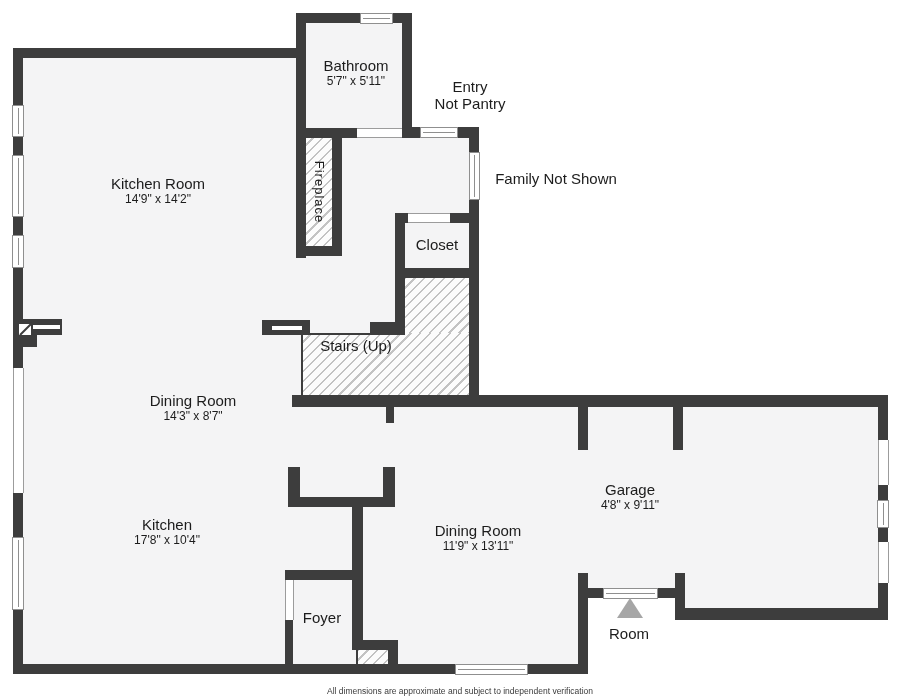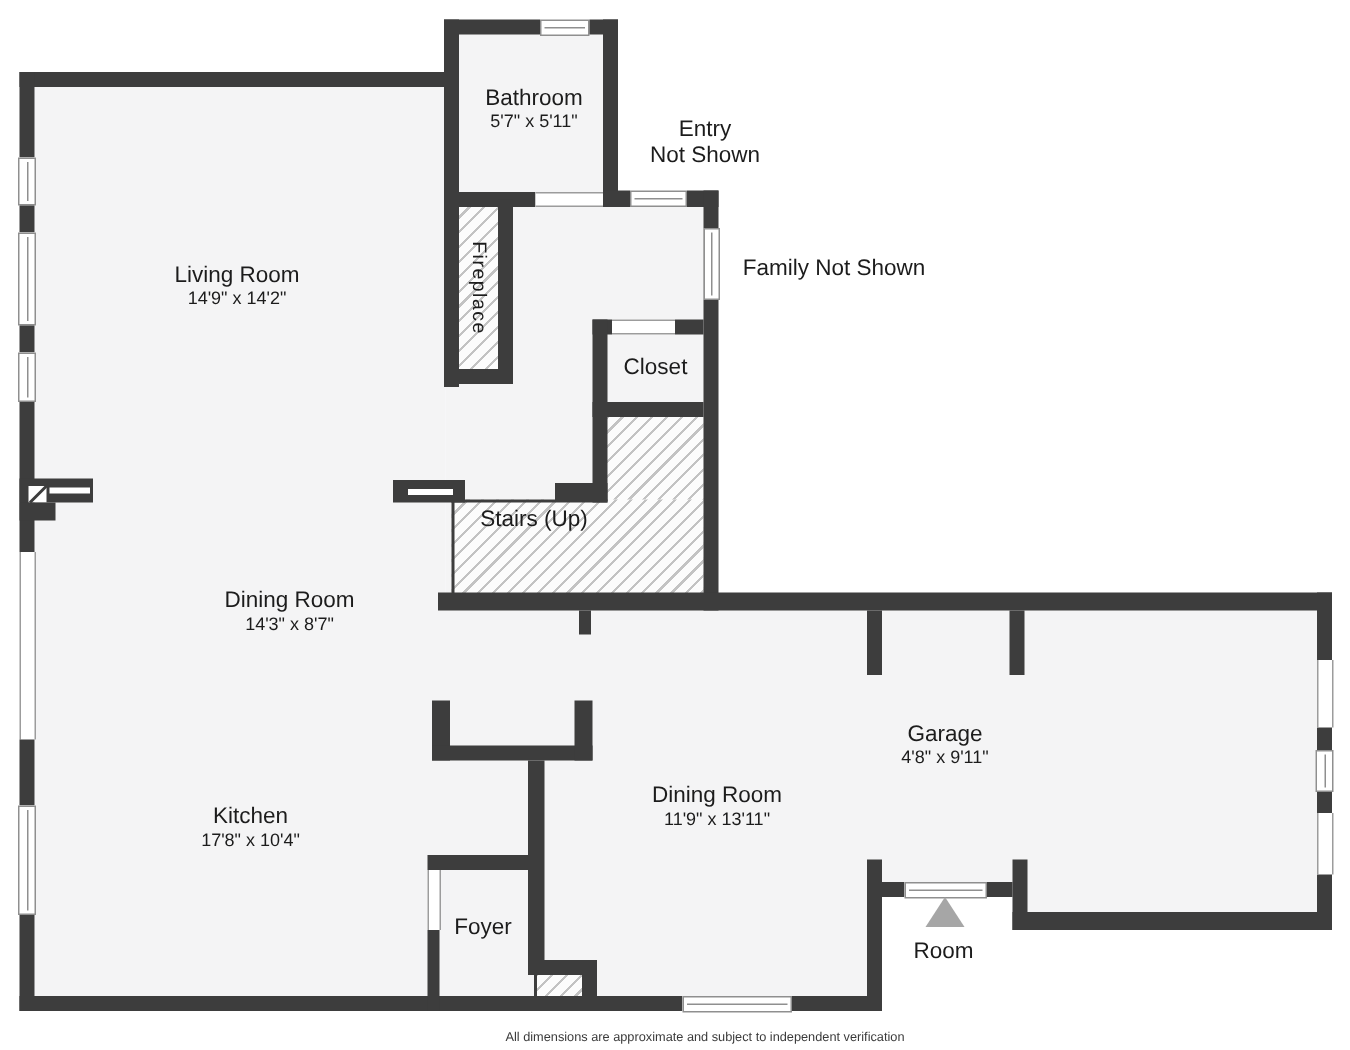--- a/index.html
+++ b/index.html
@@ -127,49 +127,49 @@
   <i class="w" style="left:675px;top:573px;width:10px;height:47px"></i>
   <i class="w" style="left:675px;top:608px;width:213px;height:12px"></i>
   <i class="w" style="left:878px;top:395px;width:10px;height:225px"></i>
   <i class="door v" style="left:877.5px;top:440px;width:11px;height:45px"></i>
   <i class="win v" style="left:877px;top:500px;width:12px;height:28px"></i>
   <i class="door v" style="left:877.5px;top:542px;width:11px;height:41px"></i>
 
   <span class="tri" style="left:617px;top:598px"></span>
 
   <div class="lbl" style="left:158px;top:191px">
-    <span class="nm">Living Room</span>
+    <span class="nm">Kitchen Room</span>
     <span class="dm">14'9" x 14'2"</span>
   </div>
   <div class="lbl" style="left:356px;top:73px">
     <span class="nm">Bathroom</span>
     <span class="dm">5'7" x 5'11"</span>
   </div>
   <div class="lbl" style="left:193px;top:408px">
     <span class="nm">Dining Room</span>
     <span class="dm">14'3" x 8'7"</span>
   </div>
-  <div class="lbl" style="left:167px;top:552px">
+  <div class="lbl" style="left:167px;top:532px">
     <span class="nm">Kitchen</span>
     <span class="dm">17'8" x 10'4"</span>
   </div>
   <div class="lbl" style="left:478px;top:538px">
     <span class="nm">Dining Room</span>
     <span class="dm">11'9" x 13'11"</span>
   </div>
   <div class="lbl" style="left:630px;top:497px">
     <span class="nm">Garage</span>
     <span class="dm">4'8" x 9'11"</span>
   </div>
 
   <div class="lbl single" style="left:437px;top:245px">Closet</div>
   <div class="lbl single" style="left:356px;top:346px">Stairs (Up)</div>
   <div class="lbl single" style="left:322px;top:618px">Foyer</div>
   <div class="lbl single" style="left:629px;top:634px">Room</div>
   <div class="lbl single" style="left:556px;top:179px">Family Not Shown</div>
   <div class="lbl single" style="left:470px;top:95px">
     <span class="nm" style="font-size:15px">Entry</span>
-    <span class="nm" style="font-size:15px">Not Shown</span>
+    <span class="nm" style="font-size:15px">Not Pantry</span>
   </div>
   <div class="lbl vert" style="left:319px;top:192px">Fireplace</div>
 
-  <div class="disclaimer" style="left:470px;top:686px">All dimensions are approximate and subject to independent verification</div>
+  <div class="disclaimer" style="left:460px;top:686px">All dimensions are approximate and subject to independent verification</div>
 </div>
 
 </body></html>

